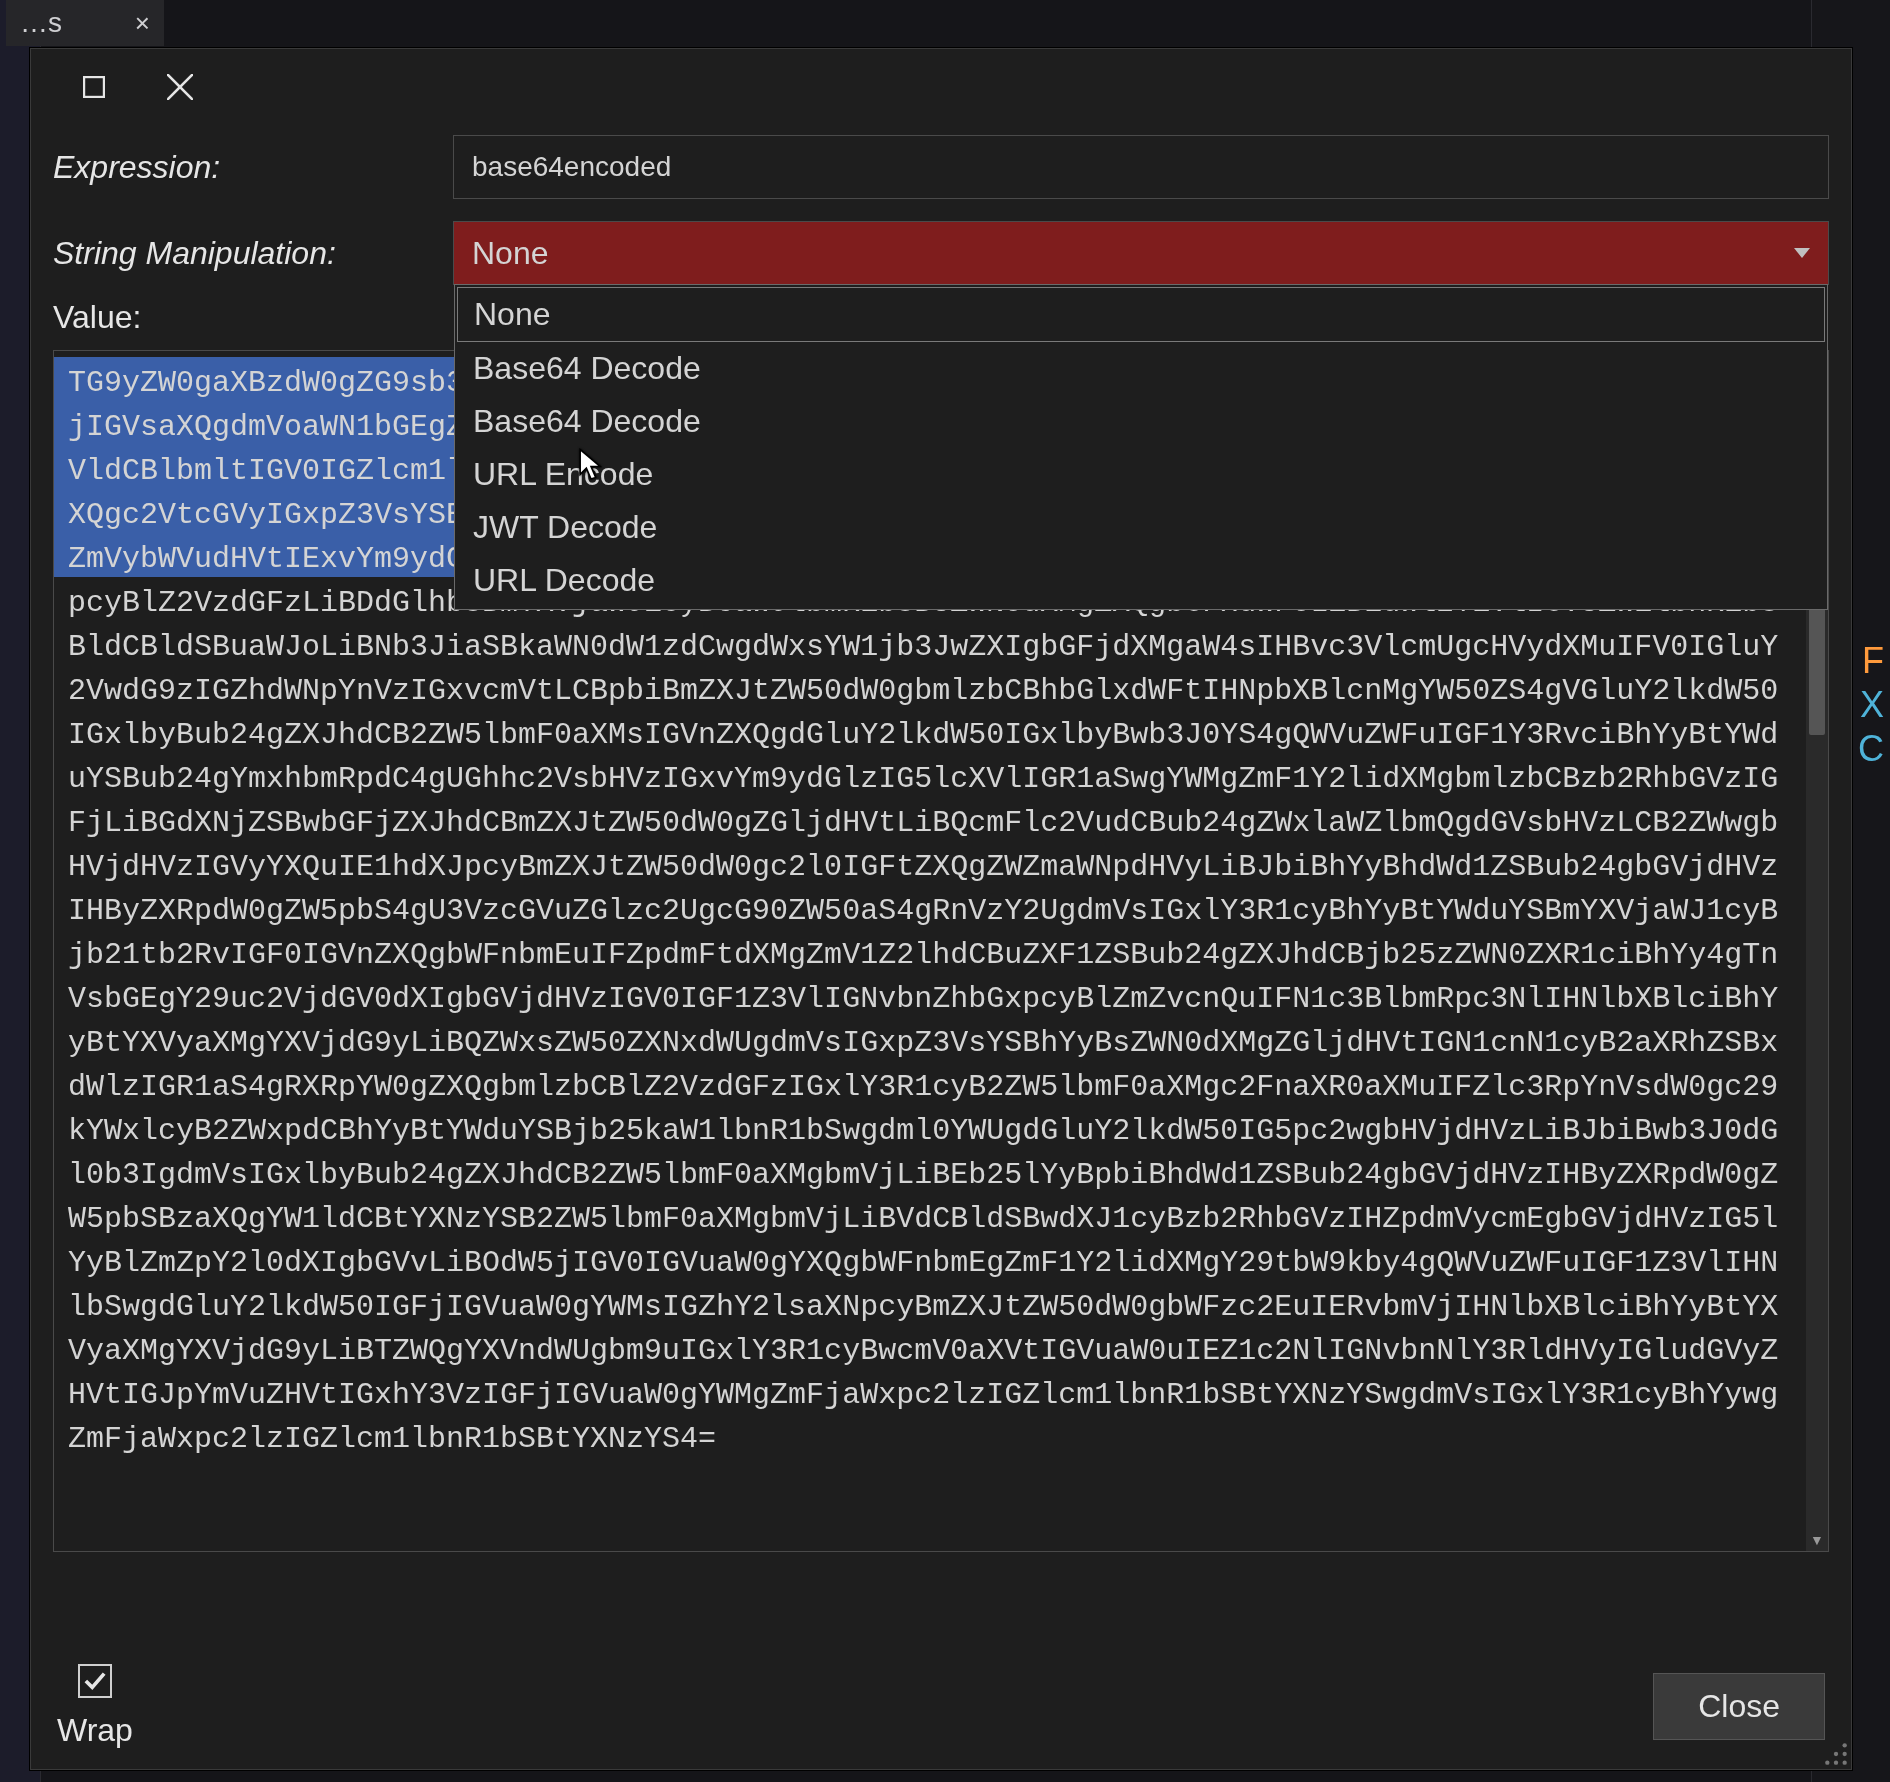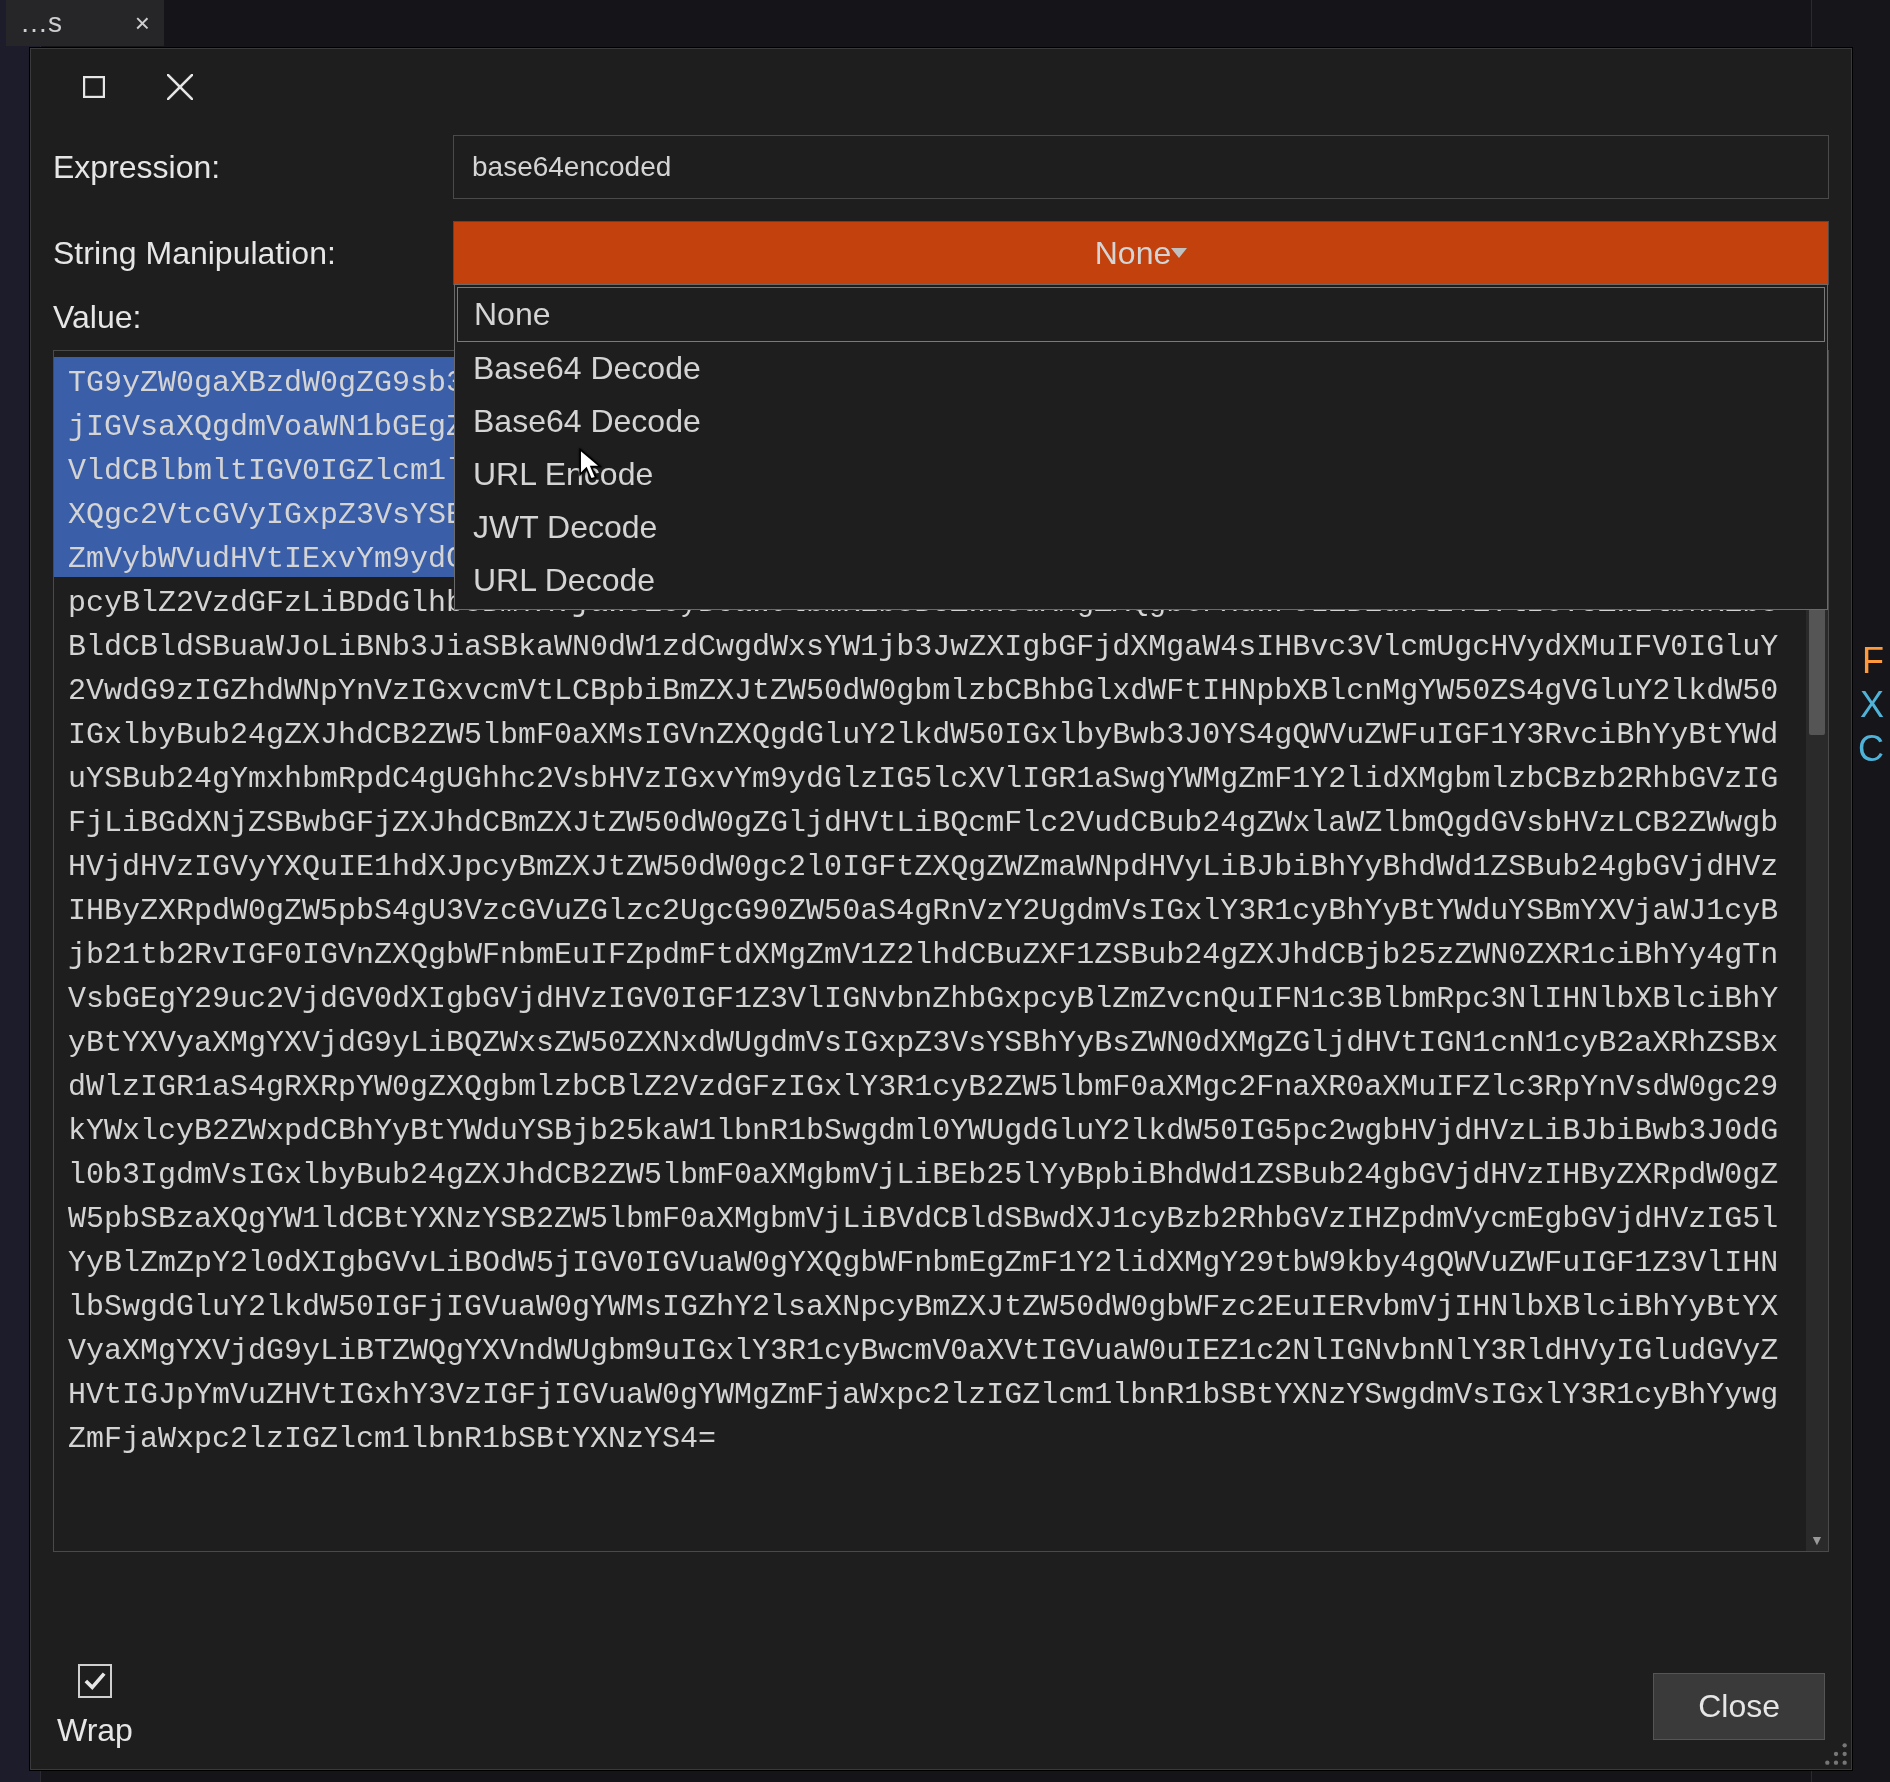--- a/index.html
+++ b/index.html
@@ -88,38 +88,39 @@
     padding: 10px 22px 0 22px;
     display: grid;
     grid-template-columns: 380px 1fr;
     column-gap: 20px;
     row-gap: 22px;
     align-items: center;
   }
   .lbl {
     font-size: 32px;
     color: #e6e6e6;
+    font-style: italic;
   }
   .textbox {
     height: 62px;
     background: #1e1e1e;
     border: 1px solid #4a4a4a;
     display: flex;
     align-items: center;
     padding: 0 18px;
     font-size: 28px;
     color: #d4d4d4;
   }
   .combo {
     height: 62px;
-    background: #c2410c;
+    background: #7f1d1d;
     border: 1px solid #4a4a4a;
     display: flex;
     align-items: center;
-    justify-content: center;
+    justify-content: space-between;
     padding: 0 18px;
     font-size: 32px;
     color: #d4d4d4;
     position: relative;
   }
   .combo .caret {
     width: 0; height: 0;
     border-left: 8px solid transparent;
     border-right: 8px solid transparent;
     border-top: 10px solid #c0c0c0;

